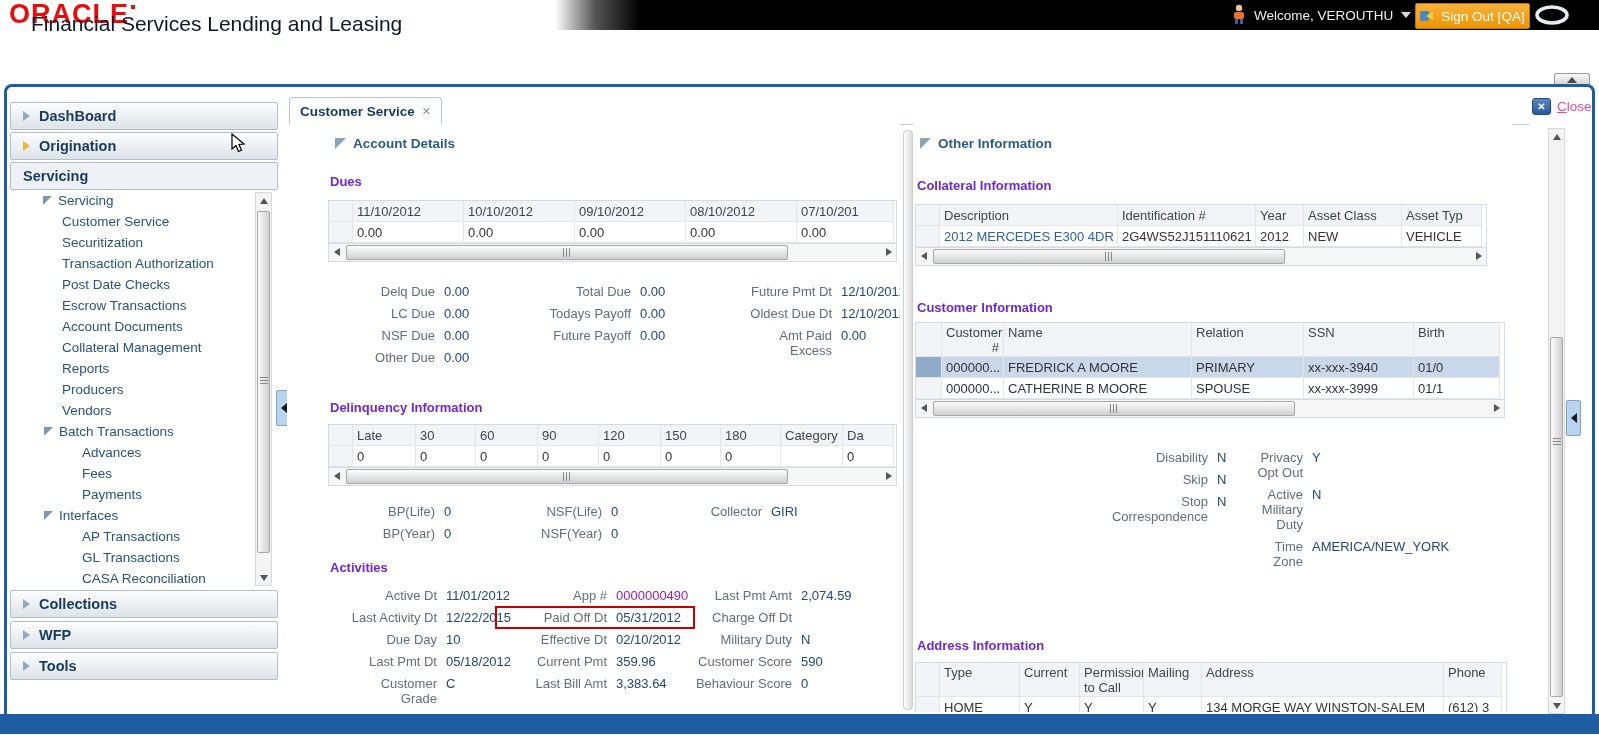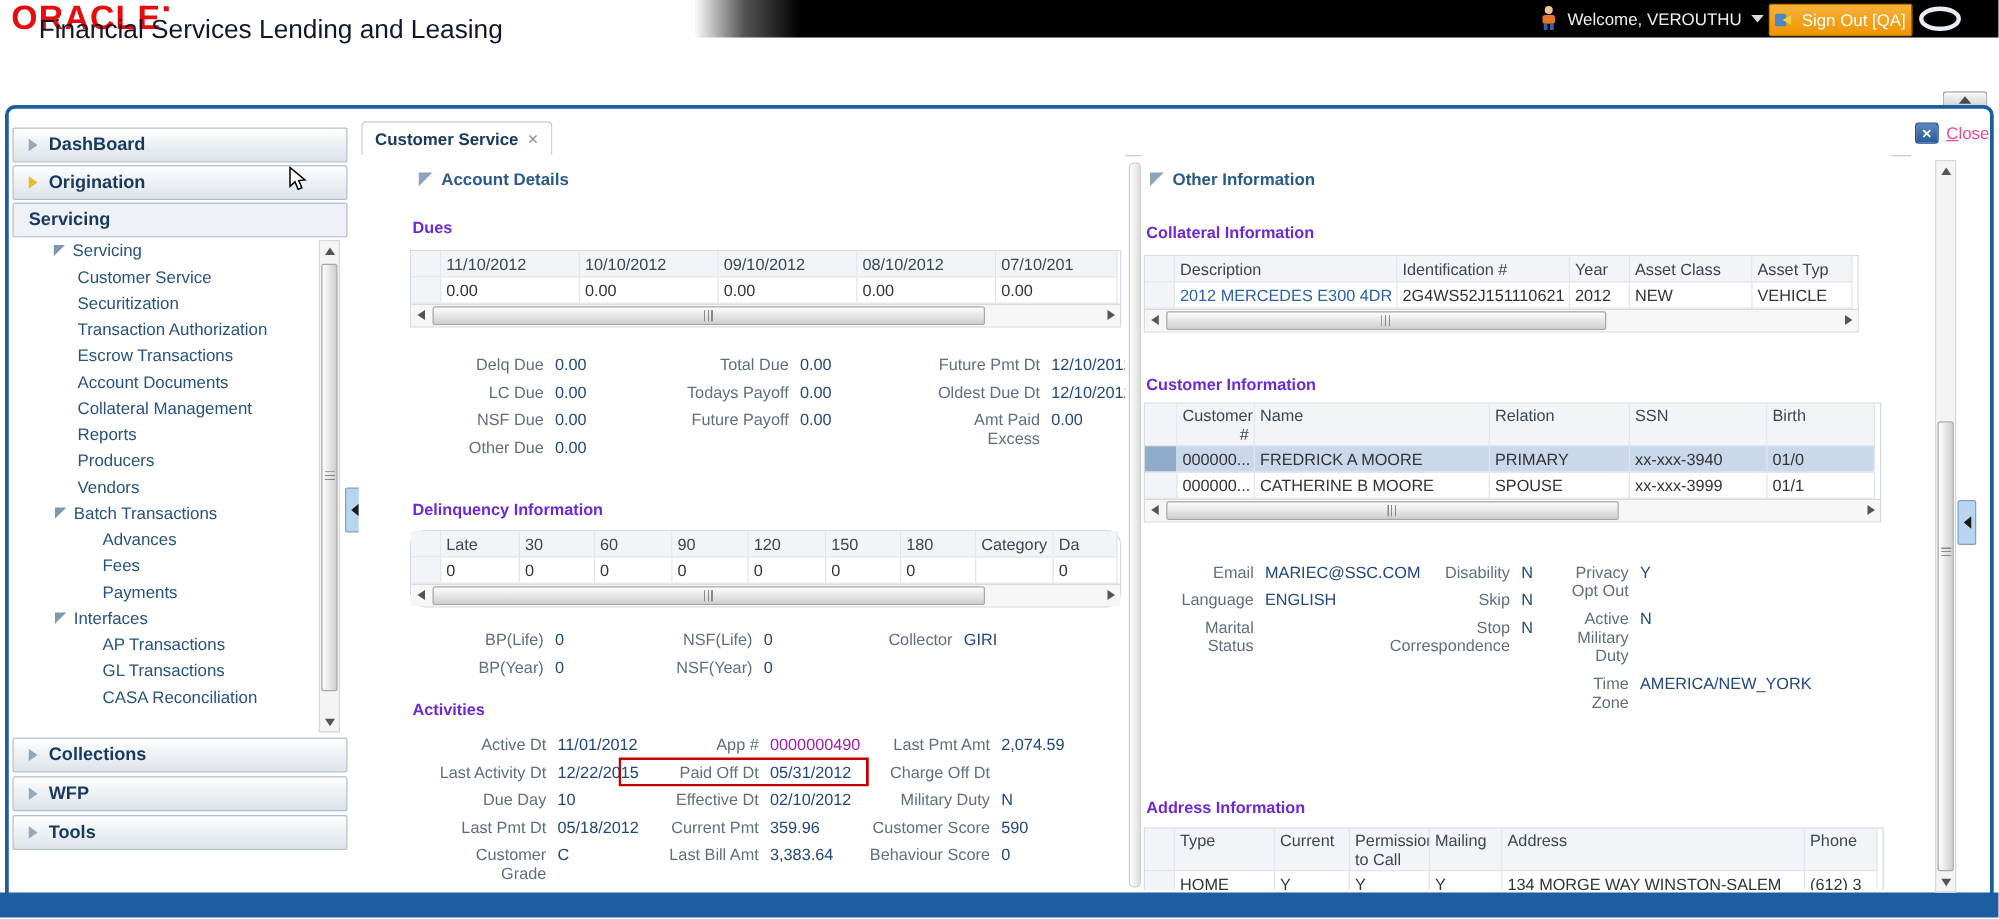--- a/index.html
+++ b/index.html
@@ -186,20 +186,23 @@
       <div class="ti ind1">
           <span>Customer Service</span>
         </div>
       <div class="ti ind1">
           <span>Securitization</span>
         </div>
       <div class="ti ind1">
           <span>Transaction Authorization</span>
         </div>
       <div class="ti ind1">
+          <span>Post Date Checks</span>
+        </div>
+      <div class="ti ind1">
           <span>Escrow Transactions</span>
         </div>
       <div class="ti ind1">
           <span>Account Documents</span>
         </div>
       <div class="ti ind1">
           <span>Collateral Management</span>
         </div>
       <div class="ti ind1">
           <span>Reports</span>
@@ -362,21 +365,21 @@
           <span class="val">12/10/2012</span>
         </div>
       <div class="fld">
           <span class="lbl" style="width:66px;margin-left:54px">Amt Paid Excess</span>
           <span class="val">0.00</span>
         </div>
     </div>
 
     <div class="h2" style="left:43px;top:276px;">Delinquency Information</div>
 
-    <div class="tbl" style="left:41px;top:300px;width:567px;border-radius:12px;">
+    <div class="tbl" style="left:41px;top:300px;width:567px;">
       <div class="trow th">
         <span class="tc gut" style="width:24px"></span>
         <span class="tc" style="width:63px">Late</span>
         <span class="tc" style="width:60px">30</span>
         <span class="tc" style="width:62px">60</span>
         <span class="tc" style="width:61px">90</span>
         <span class="tc" style="width:62px">120</span>
         <span class="tc" style="width:60px">150</span>
         <span class="tc" style="width:60px">180</span>
         <span class="tc" style="width:62px">Category</span>
@@ -577,34 +580,20 @@
           </span>
         <div class="hthumb" style="width:360px">
             <span class="hgrip"></span>
           </div>
         <span class="hs-right">
             <span class="tri-r"></span>
           </span>
       </div>
     </div>
 
-    <div class="fgroup" style="left:28px;top:326px;">
-      <div class="fld">
-          <span class="lbl" style="width:62px">Email</span>
-          <span class="val">MARIEC@SSC.COM</span>
-        </div>
-      <div class="fld">
-          <span class="lbl" style="width:62px">Language</span>
-          <span class="val">ENGLISH</span>
-        </div>
-      <div class="fld">
-          <span class="lbl" style="width:62px">Marital Status</span>
-          <span class="val"></span>
-        </div>
-    </div>
     <div class="fgroup" style="left:190px;top:326px;">
       <div class="fld">
           <span class="lbl" style="width:105px">Disability</span>
           <span class="val">N</span>
         </div>
       <div class="fld">
           <span class="lbl" style="width:105px">Skip</span>
           <span class="val">N</span>
         </div>
       <div class="fld">

